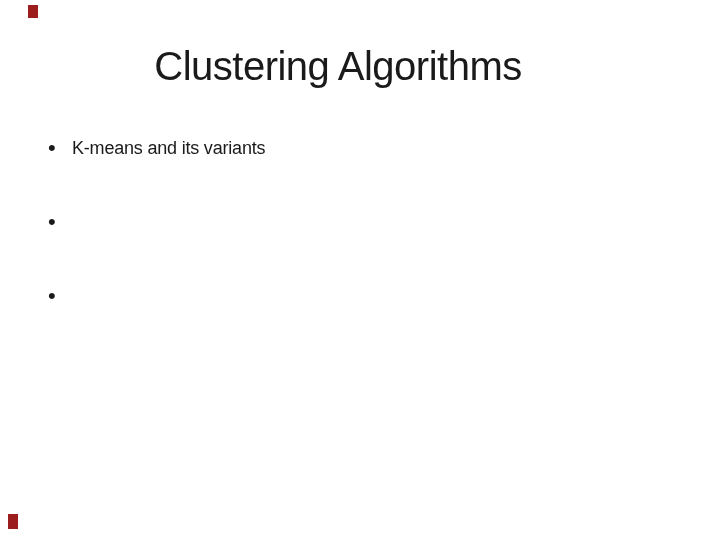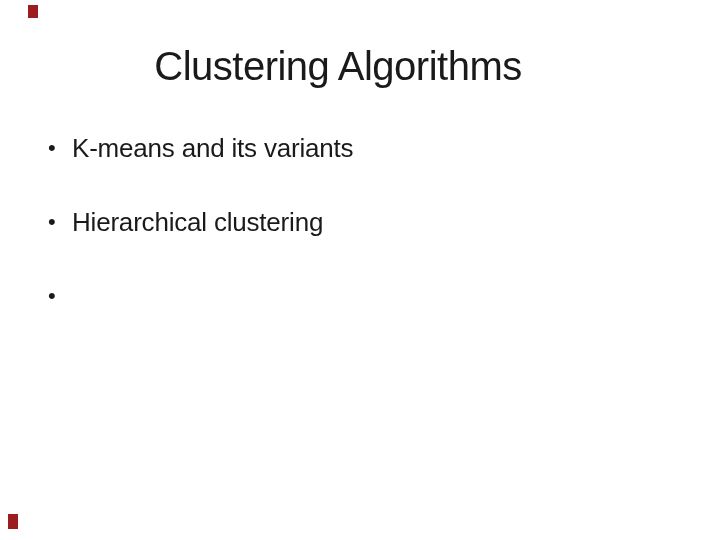--- a/index.html
+++ b/index.html
@@ -43,21 +43,21 @@
   }
   .bullet-glyph {
     font-size: 22px;
     line-height: 34px;
     color: var(--color-text, #1a1a1a);
     width: 12px;
     margin-right: 12px;
     flex: 0 0 auto;
   }
   .bullet-text {
-    font-size: 26px;
+    font-size: 18px;
     line-height: 34px;
     letter-spacing: -0.2px;
     color: var(--color-text, #1a1a1a);
     white-space: nowrap;
   }
   .corner-mark {
     position: absolute;
     background: var(--color-corner_mark, #9b1d1d);
   }
   .corner-mark.top-left {
@@ -84,21 +84,20 @@
 
   <div class="bullet-list">
 
     <div class="bullet-item">
       <span class="bullet-glyph">•</span>
       <span class="bullet-text">K-means and its variants</span>
     </div>
 
     <div class="bullet-item">
       <span class="bullet-glyph">•</span>
-      <span class="bullet-text">Hierarchical clustering</span>
     </div>
 
     <div class="bullet-item">
       <span class="bullet-glyph">•</span>
     </div>
 
   </div>
 
   <div class="corner-mark bottom-left"></div>
 

